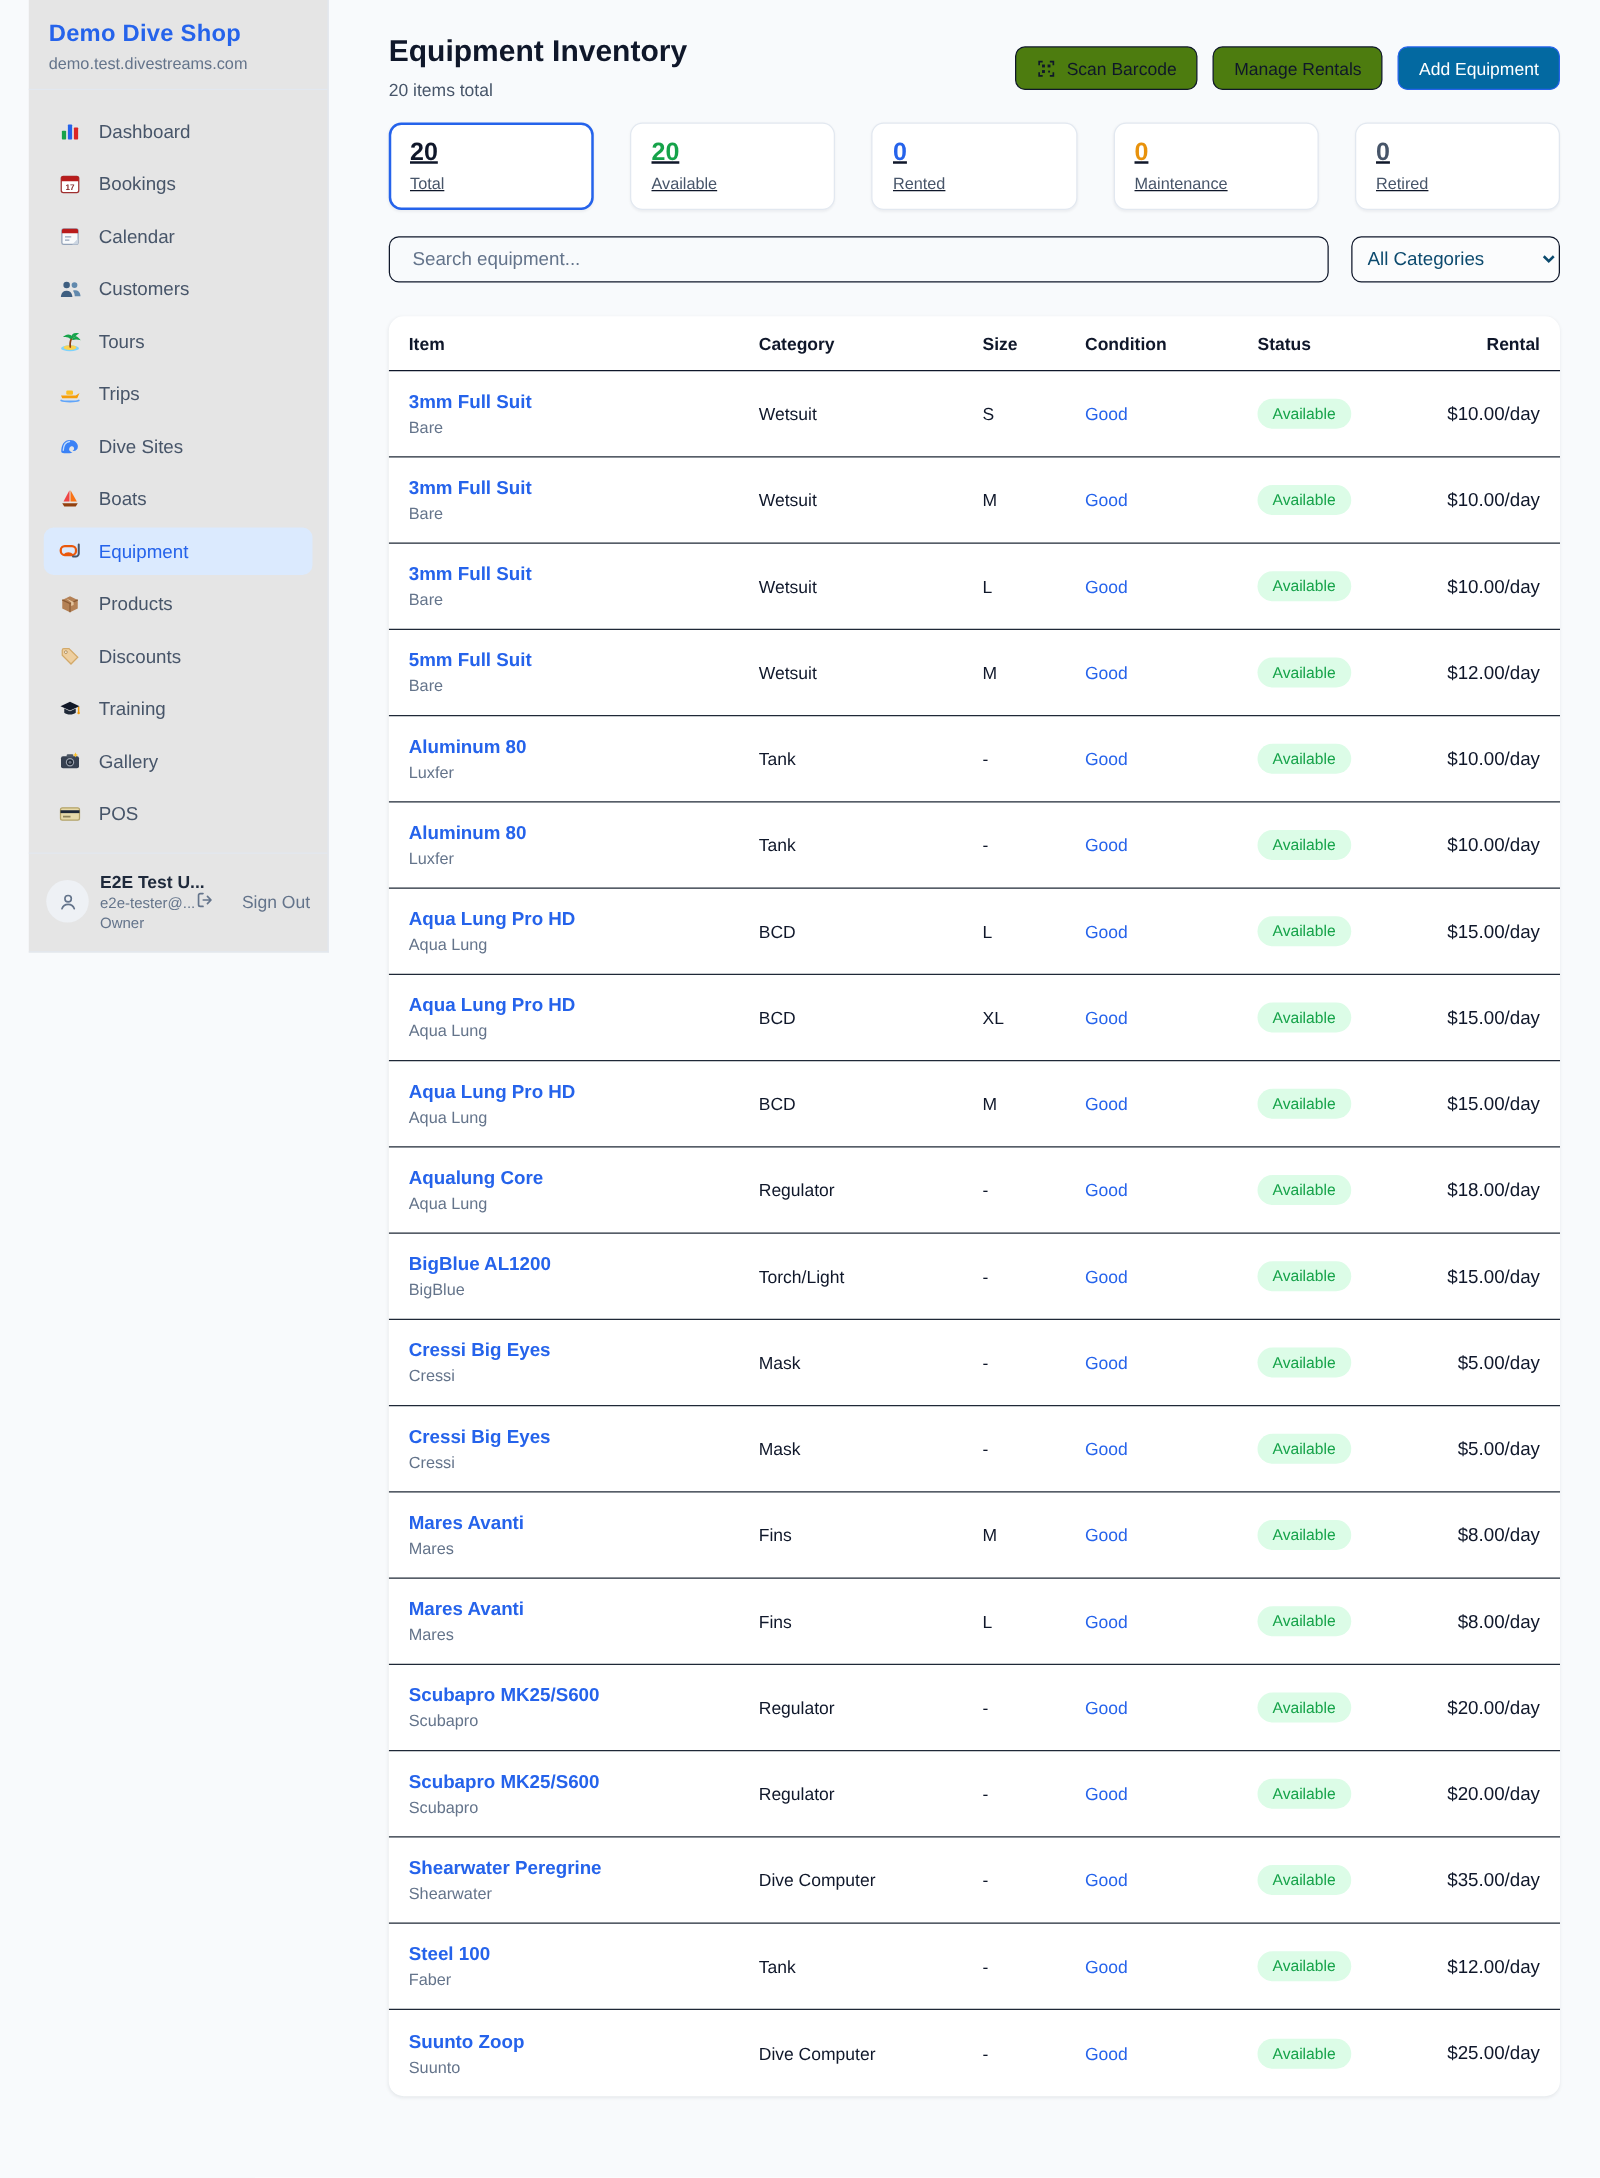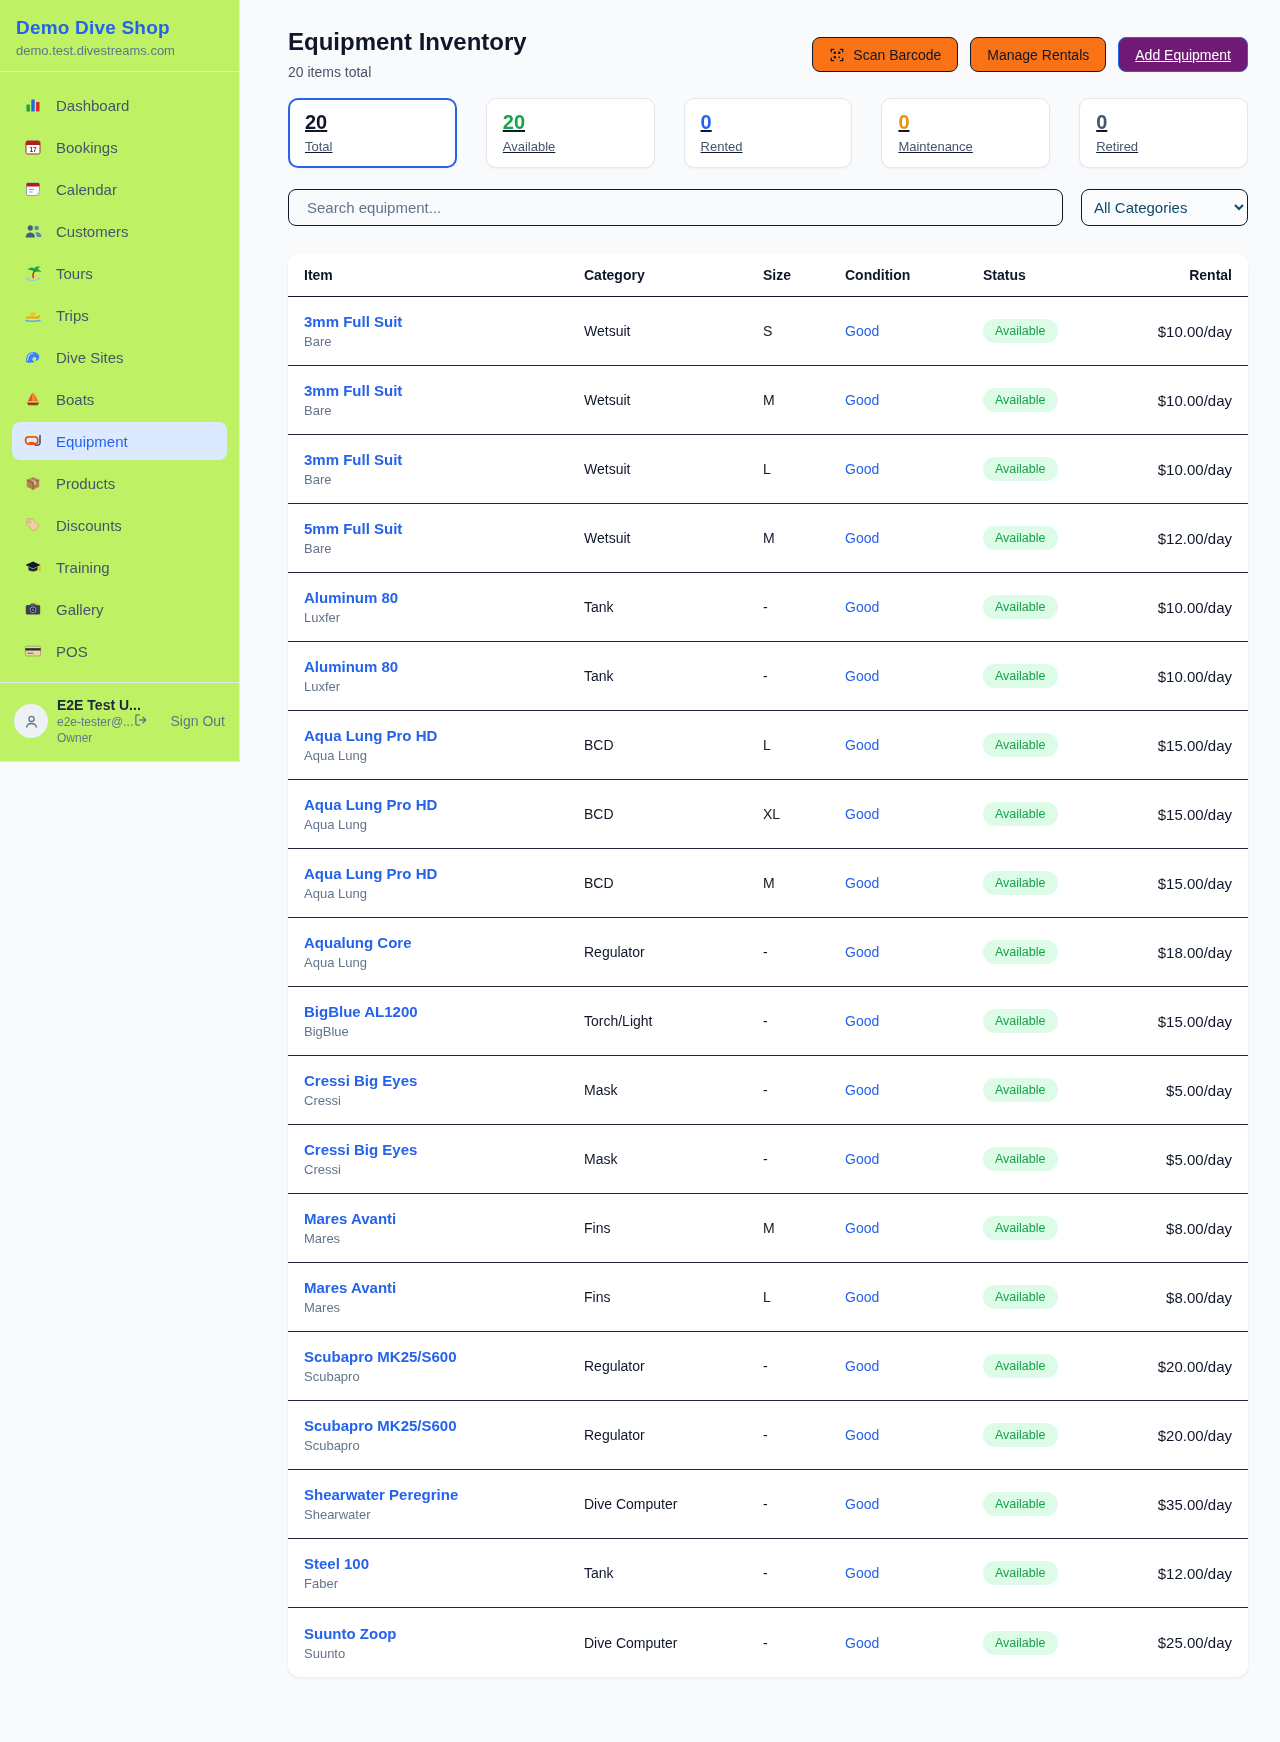--- a/index.html
+++ b/index.html
@@ -8,22 +8,22 @@
     width:1280px; height:1742px;
     background:#f8fafc;
     font-family:"Liberation Sans", sans-serif;
     color:#0f172a;
     overflow:hidden;
   }
   .app { display:flex; align-items:flex-start; }
 
   
   .sidebar {
-    width:240px; background:#bef264; flex:0 0 240px;
-    border-right:1px solid #e2e8f0; border-bottom:1px solid #e2e8f0;
+    width:240px; background:#e5e5e5; flex:0 0 240px;
+    border-right:1px solid #e2e8f0; border-bottom:1px solid #e2e8f0;margin-left:23px;
   }
   .sb-head { padding:17px 16px 13px; }
   .sb-title { font-size:19px; font-weight:bold; color:#2563eb; letter-spacing:.2px; }
   .sb-sub { font-size:13px; color:#64748b; margin-top:4px; }
   .sb-nav { border-top:1px solid #e2e8f0; padding:14px 12px 8px; }
   .nav-item {
     display:flex; align-items:center; gap:14px;
     padding:10px 12px; margin-bottom:4px; border-radius:8px;
     font-size:15px; color:#475569; cursor:pointer;
   }
@@ -50,26 +50,26 @@
   .signout svg { width:16px; height:16px; }
 
   
   .main { flex:1; padding:28px 32px 30px 48px; min-width:0; }
   .page-head { display:flex; justify-content:space-between; align-items:flex-start; }
   .page-title { font-size:24px; font-weight:bold; color:#0f172a; }
   .page-sub { font-size:14px; color:#475569; margin-top:8px; }
   .actions { display:flex; gap:12px; margin-top:9px; }
   .btn {
     height:35px; padding:0 16px; border-radius:8px; border:1px solid #0f172a;
-    background:#f97316; font-size:14px; color:#0f172a;
+    background:#4d7c0f; font-size:14px; color:#0f172a;
     display:flex; align-items:center; gap:8px; cursor:pointer;
     font-family:"Liberation Sans", sans-serif;
   }
   .btn svg { width:16px; height:16px; }
-  .btn-primary { background:#701a75; border-color:#2563eb; color:#ffffff;text-decoration:underline; }
+  .btn-primary { background:#0369a1; border-color:#2563eb; color:#ffffff; }
 
   
   .stats { display:flex; gap:29px; margin-top:18px;text-decoration:underline; }
   .stat {
     flex:1; background:#ffffff; border:1px solid #e2e8f0; border-radius:10px;
     padding:12px 16px 13px; box-shadow:0 1px 2px rgba(15,23,42,.05); cursor:pointer;
   }
   .stat.active { border:2px solid #2563eb; padding:11px 15px 12px; }
   .stat-value { font-size:20px; font-weight:bold; }
   .stat-label { font-size:13px; color:#475569; margin-top:5px; }

